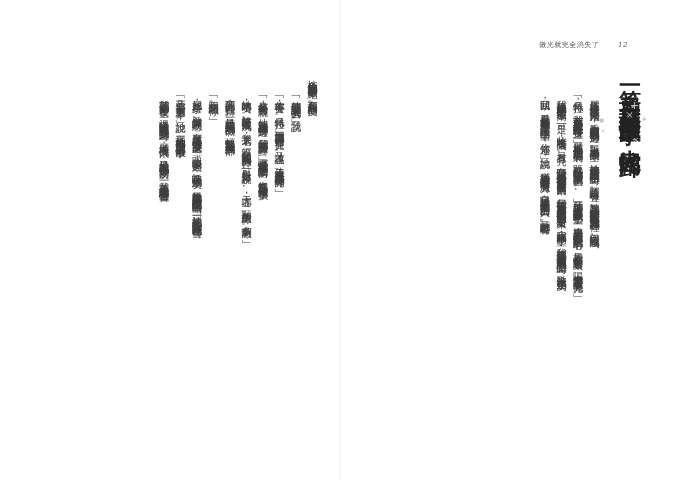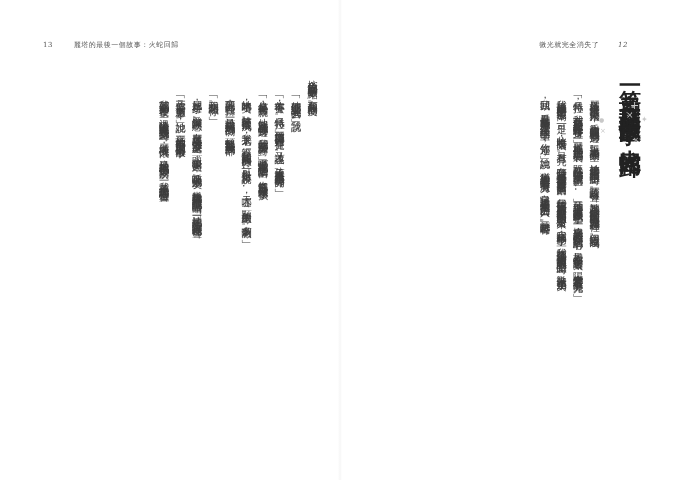--- a/index.html
+++ b/index.html
@@ -29,24 +29,20 @@
   }
   .chapter .gap { display:inline-block; height:12px; }
   .star { position:absolute; color:#c8c8c8; font-size:9px; line-height:1; }
   .gutter { position:absolute; left:338px; top:0; width:4px; height:480px;
             background:linear-gradient(to right,#ffffff,#f6f6f6,#ffffff); }
 </style>
 </head>
 <body>
 
 <div class="page left">
-  <div class="header">
-    <span class="pnum">13</span>
-    <span>麗塔的最後一個故事：火蛇回歸</span>
-  </div>
   <div class="body-text">
     <p class="para noindent">棕色的皮膚朝鼻子皺縮，有如龜裂的樹皮。</p>
     <p class="para">「他們不該硬逼我去的。」我說。</p>
     <p class="para">「你非去不可，佩特拉。」麗塔移開目光好一會兒，才又說道。「孩子本來就不應該跟父母分開。」</p>
     <p class="para">「你是爸爸的母親，他就應該留在你的身邊。我們都應該留下才對。」哪怕是我在說這些話的當下，也知道自己聽來像個小孩。</p>
     <p class="para">她咯咯笑了，笑聲輕柔而低沉。「我太老了，經不起如此遙遠的旅行。可是對你來說……天哪，一顆新的星球！多刺激啊。」</p>
     <p class="para">我的下巴在顫抖，於是一頭鑽到她的身側，把頭緊緊抵著她的腰部。</p>
     <p class="para">「我不想離開你。」</p>
     <p class="para">她屈起身子，發出深深的嘆息。在麗塔屋子後方的沙漠某處，一頭土狼嚎叫起來，呼喚著牠的朋友。幾隻雞像得到暗示似地跟著咕咕叫，連她的一隻「昏倒羊」也咩咩兩聲。</p>
     <p class="para">「你需要一個『奎恩多』。」她說，意指她的一個不可思議的傳奇故事。</p>

